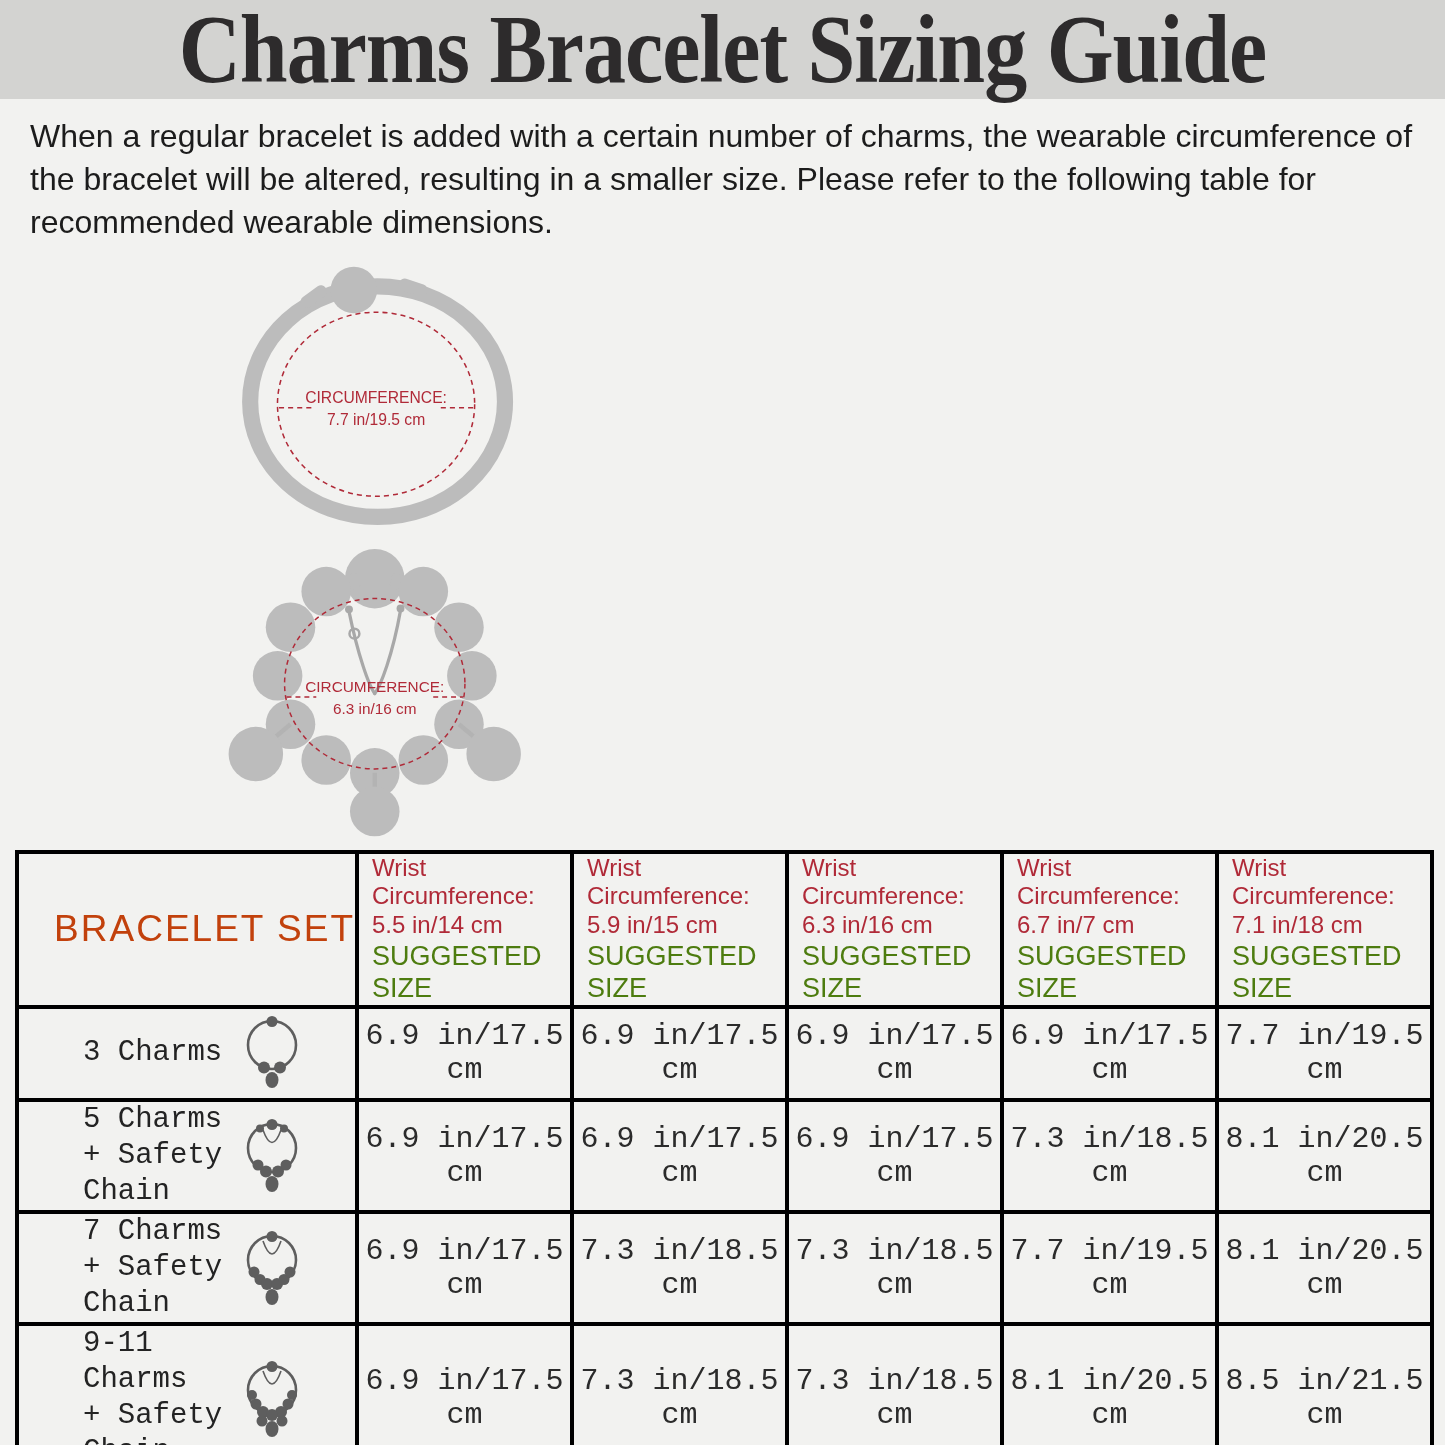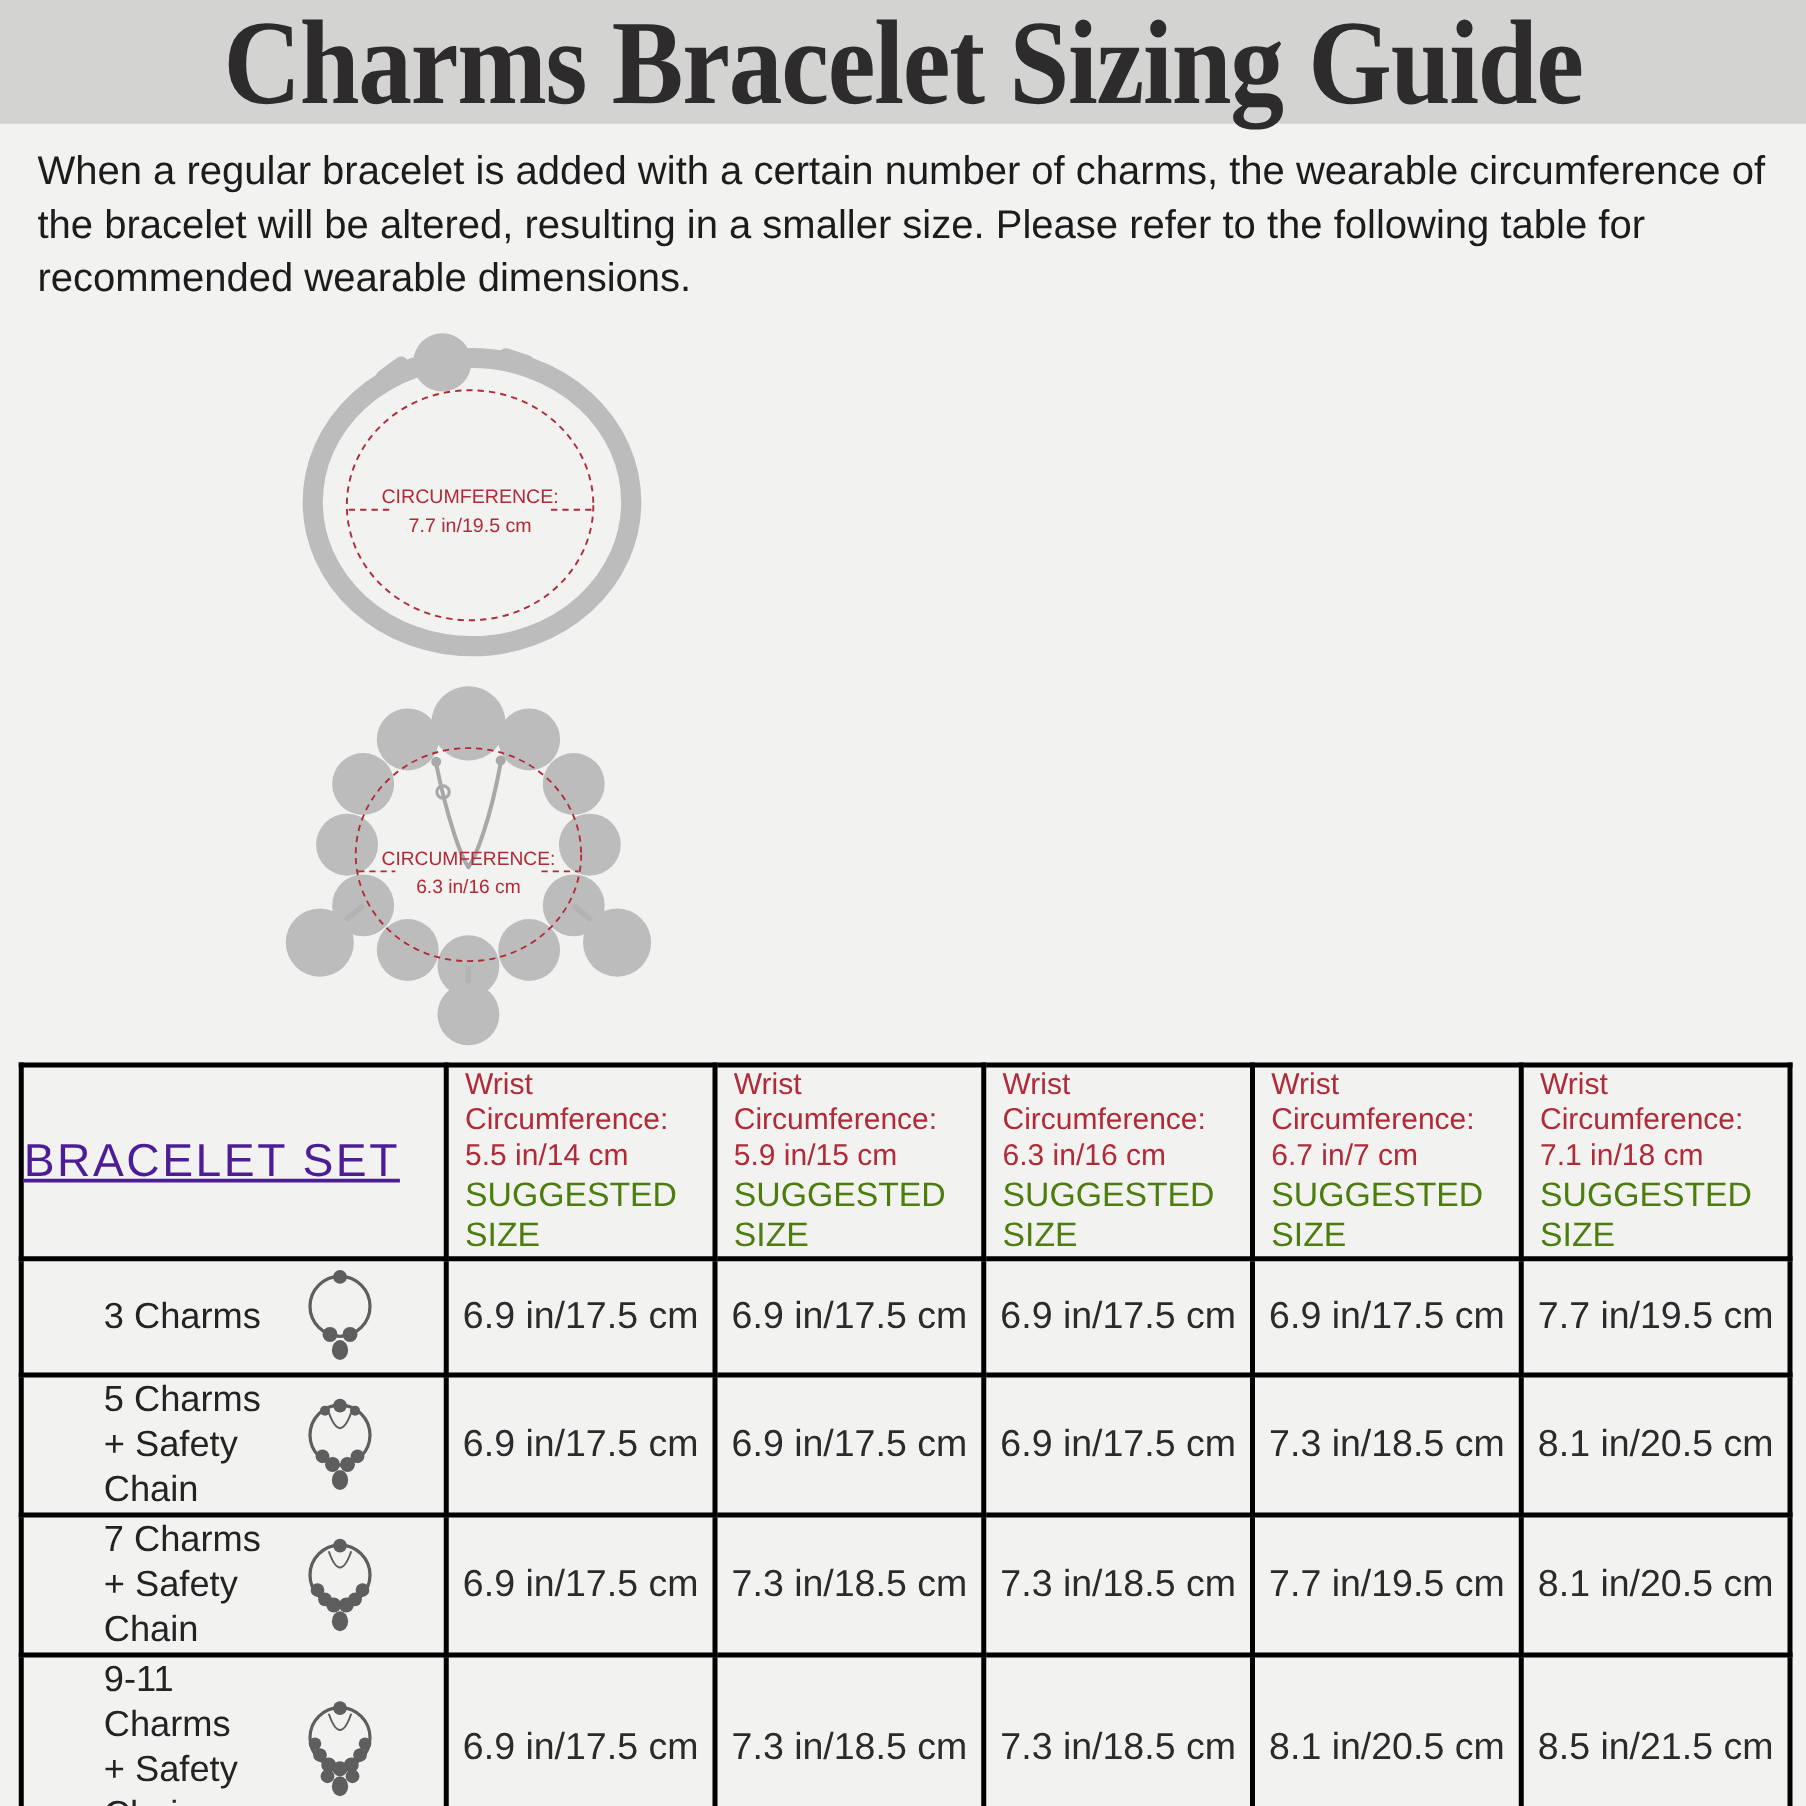--- a/index.html
+++ b/index.html
@@ -46,24 +46,24 @@
     border-collapse:collapse;
     table-layout:fixed;
     background:#f2f2f0;
     border:3px solid #454545;
   }
   table.sizing th, table.sizing td{
     border:4px solid #000000;
     padding:0;
   }
   thead tr{height:100px;}
-  tbody tr{height:93px;}
+  tbody tr{height:93px;font-family:Liberation Mono, monospace;}
   th.set-h{
-    font-size:37px;font-weight:400;letter-spacing:2px;color:#4c1d95;
-    text-align:left;vertical-align:middle;text-decoration:underline;
+    font-size:37px;font-weight:400;letter-spacing:2px;color:#c2410c;
+    text-align:right;vertical-align:middle;
   }
   th.col-h{vertical-align:middle;text-align:left;font-weight:400;}
   th.col-h .inner{padding:0 4px 0 13px;line-height:1.18;}
   .wrist-line{color:#b02a38;font-size:24px;}
   .sug-line{color:#4d7c0f;font-size:27px;margin-top:2px;}
   td.size-cell{
     text-align:center;vertical-align:middle;
     font-size:30px;color:#2b2b2b;
   }
   td.label-cell{vertical-align:middle;}

